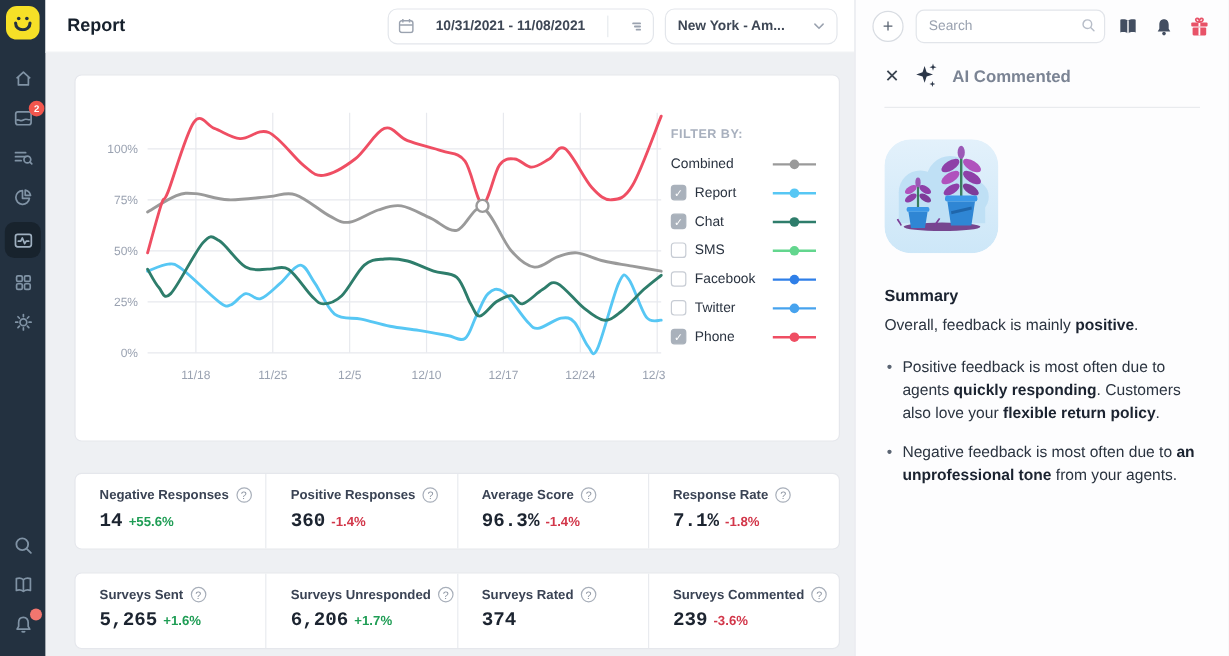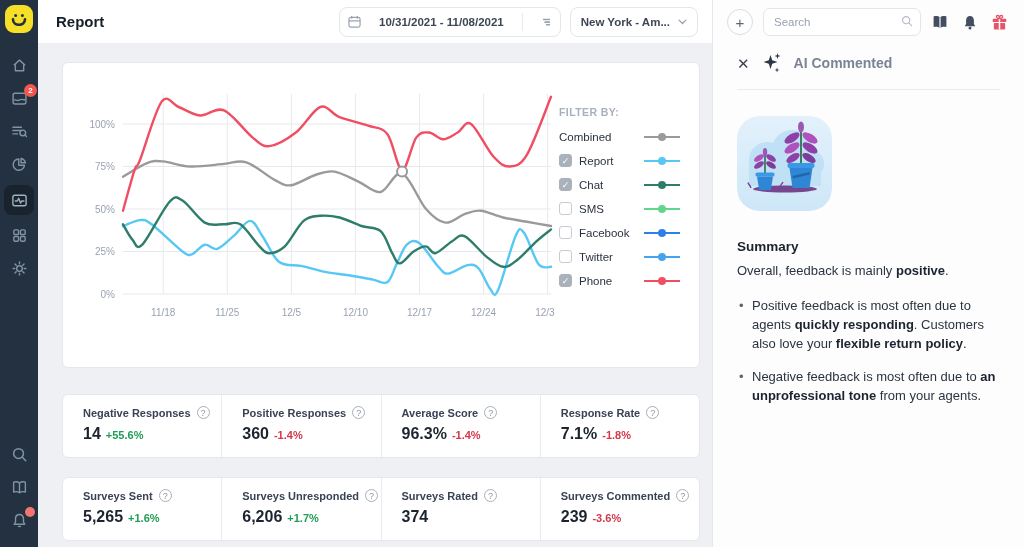--- a/index.html
+++ b/index.html
@@ -18,21 +18,21 @@
   .nav-bottom { margin-top:auto; display:flex; flex-direction:column; align-items:center; }
 
   
   .main { flex:1; display:flex; flex-direction:column; min-width:0; background:#eef0f3; }
   .main-header { height:44px; background:#fff; border-bottom:1px solid #edeff2; display:flex; align-items:center; padding:0 14px 0 18px; flex-shrink:0; }
   .page-title { font-size:15px; font-weight:bold; color:#16202c; }
   .header-controls { margin-left:auto; display:flex; align-items:center; gap:9px; }
   .date-control { display:flex; align-items:center; border:1px solid #e3e6eb; border-radius:8px; height:30px; padding:0 8px; background:#fff; cursor:pointer; gap:18px; }
   .date-text { font-size:11.5px; color:#3e4755; font-weight:bold; white-space:nowrap; }
   .date-sep { width:1px; height:18px; background:#e7eaee; }
-  .select-control { display:flex; align-items:center; border:1px solid #e3e6eb; border-radius:8px; height:30px; padding:0 10px; background:#fff; cursor:pointer; gap:8px; }
+  .select-control { display:flex; align-items:center; border:1px solid #e3e6eb; border-radius:8px; height:30px; padding:0 10px; background:#fff; cursor:pointer; gap:24px; }
   .select-text { font-size:11.5px; color:#3e4755; font-weight:bold; white-space:nowrap; }
 
   .content { flex:1; padding:18px 11px 0 24px; }
 
   
   .card { background:#fff; border:1px solid #e5e7ec; border-radius:6px; }
   .chart-card { width:638px; height:306px; padding:15px 18px 8px; }
   .chart-title { font-size:11px; font-weight:bold; letter-spacing:.6px; color:#b3bac6; }
   .chart-flex { display:flex; margin-top:2px; }
   .chart-area { width:474px; }
@@ -47,21 +47,21 @@
 
   
   .stats-card { width:638px; height:64px; display:flex; margin-top:26px; }
   .stats-card.second { margin-top:19px; }
   .stat-cell { flex:1; padding:11px 0 0 20px; border-left:1px solid #e9ebef; }
   .stat-cell:first-child { border-left:none; }
   .stat-label-row { display:flex; align-items:center; gap:6px; }
   .stat-label { font-size:11px; color:#3a4354; font-weight:bold; }
   .help-icon { width:13px; height:13px; border:1px solid #a8afba; border-radius:50%; color:#8d95a2; font-size:9px; display:flex; align-items:center; justify-content:center; cursor:pointer; flex-shrink:0; }
   .stat-value-row { display:flex; align-items:baseline; gap:5px; margin-top:6px; }
-  .stat-value { font-size:16px; font-weight:bold; color:#1c2430; }
+  .stat-value { font-size:16px; font-weight:bold; color:#1c2430;font-family:Liberation Mono, monospace; }
   .delta { font-size:11px; font-weight:bold; }
   .delta.pos { color:#1f9d55; }
   .delta.neg { color:#d2374a; }
 
   
   .right-panel { width:312px; flex-shrink:0; background:#fdfdfe; border-left:1px solid #e4e7eb; display:flex; flex-direction:column; }
   .panel-top { height:44px; display:flex; align-items:center; padding:0 16px 0 14px; gap:10px; flex-shrink:0; }
   .plus-btn { width:26px; height:26px; border:1px solid #d8dce2; border-radius:50%; background:#fff; color:#5a6472; font-size:15px; line-height:1; display:flex; align-items:center; justify-content:center; cursor:pointer; flex-shrink:0; }
   .search-wrap { position:relative; flex:1; }
   .search-input { width:100%; height:28px; border:1px solid #e2e5ea; border-radius:7px; padding:0 26px 0 10px; font-size:11.5px; color:#3e4755; font-family:"Liberation Sans",sans-serif; outline:none; background:#fff; }

